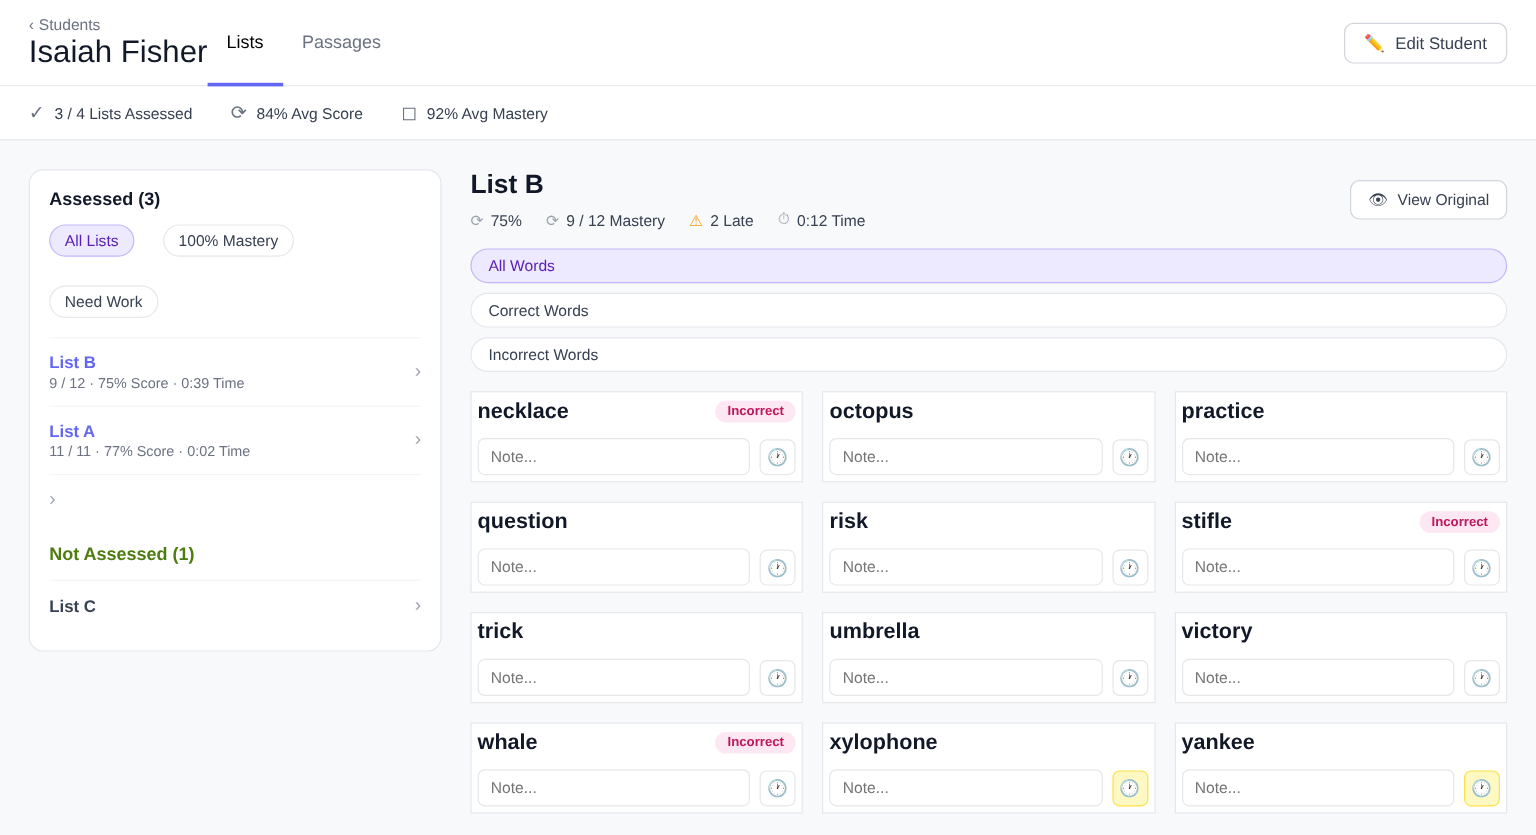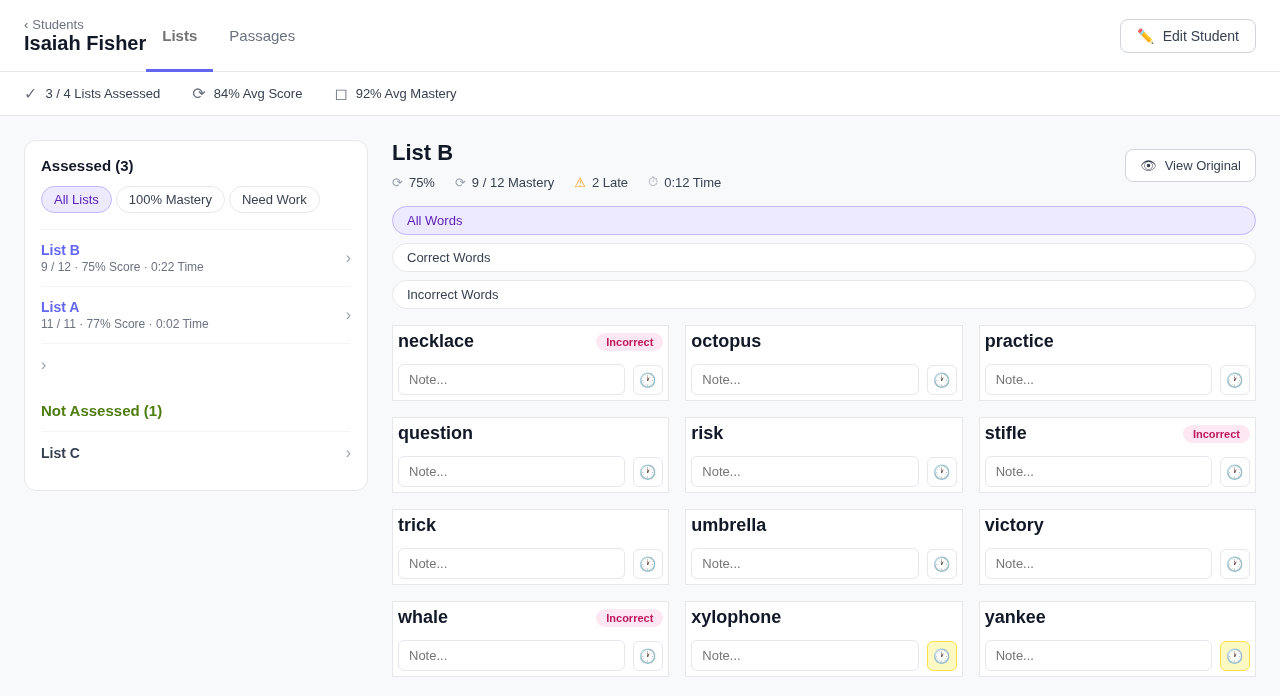--- a/index.html
+++ b/index.html
@@ -1,36 +1,36 @@
 <!DOCTYPE html>
 <html><head>
   <meta charset="utf-8">
   <style>
     * { box-sizing: border-box; margin: 0; padding: 0; }
     body { font-family: -apple-system, BlinkMacSystemFont, 'Segoe UI', sans-serif; background: #f8f9fa; color: #1a1a1a; font-size: 14px; }
 
     .top-bar { background: #fff; border-bottom: 1px solid #e5e7eb; padding: 0 24px; display: flex; align-items: center; justify-content: space-between; height: 72px; }
     .breadcrumb { display: flex; align-items: center; gap: 4px; color: #6b7280; font-size: 13px; cursor: pointer; }
-    .student-name { font-size: 20px; font-weight: 700; color: #111827; }
+    .student-name { font-size: 26px; font-weight: 400; color: #111827; }
     .top-bar-tabs { display: flex; gap: 0; align-items: flex-end; height: 100%; }
     .tab { padding: 0 16px; height: 100%; display: flex; align-items: center; font-size: 15px; cursor: pointer; color: #6b7280; border-bottom: 3px solid transparent; position: relative; top: 1px; }
-    .tab.active { color: #737373; border-bottom-color: #6366f1; font-weight: 700; }
+    .tab.active { color: #000000; border-bottom-color: #6366f1; font-weight: 400; }
     .edit-student-btn { display: flex; align-items: center; gap: 8px; background: #fff; border: 1px solid #d1d5db; border-radius: 8px; padding: 8px 16px; cursor: pointer; font-size: 14px; color: #374151; }
 
     .stats-bar { background: #fff; border-bottom: 1px solid #e5e7eb; padding: 12px 24px; display: flex; gap: 32px; align-items: center; }
     .stat-item { display: flex; align-items: center; gap: 8px; color: #374151; font-size: 13px; }
     .stat-icon { color: #6b7280; font-size: 16px; }
 
     .main { display: flex; padding: 24px; gap: 24px; }
 
     
     .sidebar { width: 344px; flex-shrink: 0; }
     .sidebar-card { background: #fff; border: 1px solid #e5e7eb; border-radius: 12px; padding: 16px; }
     .sidebar-section-title { font-size: 15px; font-weight: 600; color: #111827; margin-bottom: 12px; }
-    .filter-chips { display: flex; gap: 4px; flex-wrap: wrap; margin-bottom: 16px; }
+    .filter-chips { display: flex; gap: 24px; flex-wrap: wrap; margin-bottom: 16px; }
     .chip { padding: 5px 12px; border-radius: 20px; font-size: 13px; cursor: pointer; border: 1px solid #e5e7eb; background: #fff; color: #374151; }
     .chip.active { background: #ede9fe; border-color: #c4b5fd; color: #5b21b6; }
     .list-item { display: flex; align-items: center; justify-content: space-between; padding: 12px 0; border-top: 1px solid #f3f4f6; cursor: pointer; }
     .list-item:first-child { border-top: none; }
     .list-item-name { font-size: 14px; font-weight: 600; color: #6366f1; }
     .list-item-name.not-assessed { color: #374151; }
     .list-item-meta { font-size: 12px; color: #6b7280; margin-top: 2px; }
     .list-item-arrow { color: #9ca3af; font-size: 16px; }
     .not-assessed-title { font-size: 15px; font-weight: 600; color: #4d7c0f; margin: 16px 0 12px; }
 
@@ -112,21 +112,21 @@
           <span>100% Mastery</span>
         </div>
         <div class="chip">
           <span>Need Work</span>
         </div>
       </div>
 
       <div class="list-item">
         <div>
           <div class="list-item-name">List B</div>
-          <div class="list-item-meta">9 / 12  ·  75% Score  ·  0:22 Time</div>
+          <div class="list-item-meta">9 / 12  ·  75% Score  ·  0:39 Time</div>
         </div>
         <span class="list-item-arrow">›</span>
       </div>
       <div class="list-item">
         <div>
           <div class="list-item-name">List A</div>
           <div class="list-item-meta">11 / 11  ·  77% Score  ·  0:02 Time</div>
         </div>
         <span class="list-item-arrow">›</span>
       </div>

